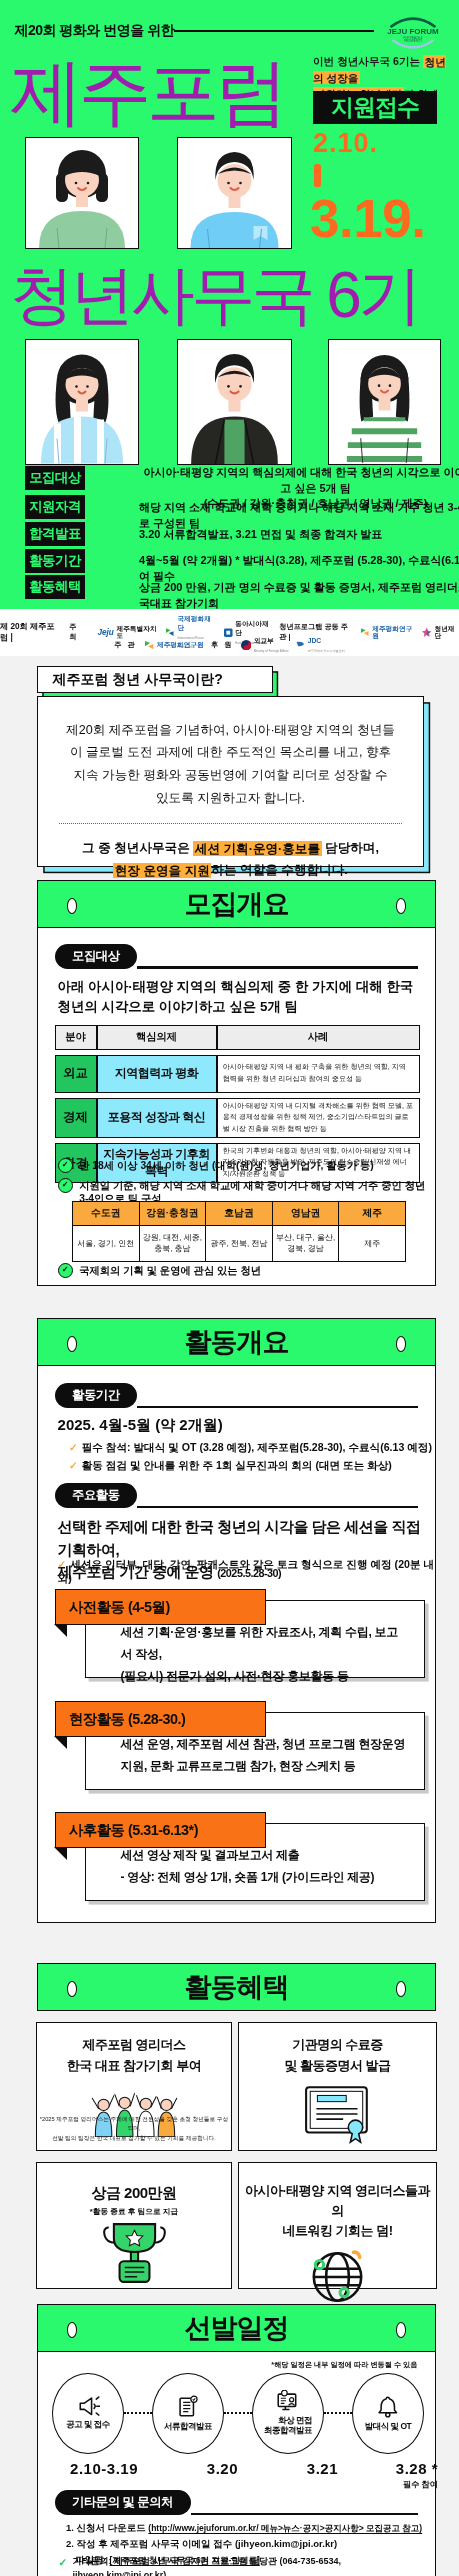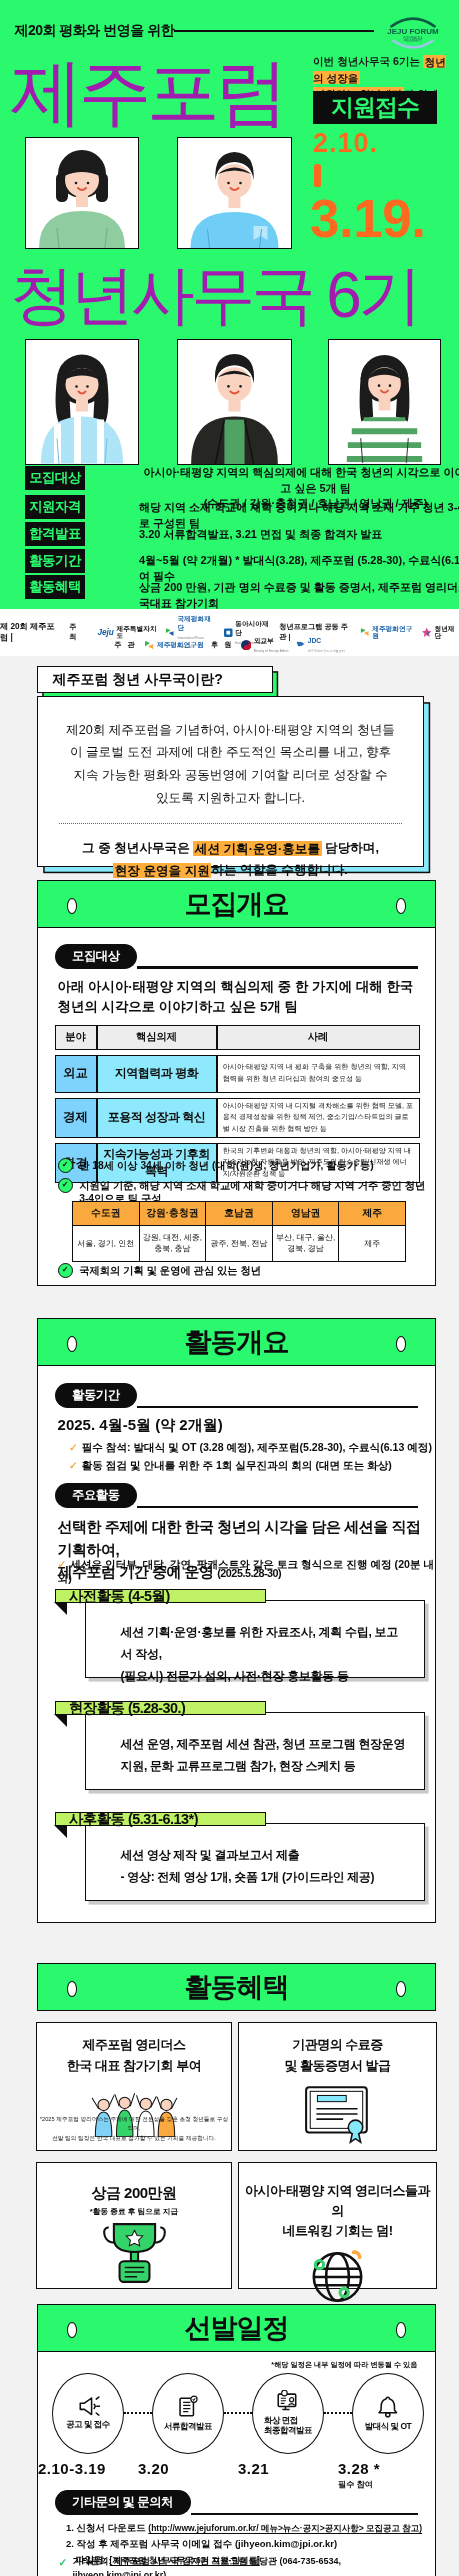--- a/index.html
+++ b/index.html
@@ -66,40 +66,40 @@
   #about-p1{margin:21.6px 28px 0;font-size:12.6px;font-weight:500;line-height:1.8;}
   #about-divider{margin:13.4px 20.6px 0;border-top:1px dotted #666;}
   #about-p2{margin:13.4px 20.6px 0;font-size:12.6px;font-weight:800;line-height:1.75;}
   
   #recruit-band{top:880px;} #recruit-box{top:927px;height:359px;}
   #recruit-box .pill-row{top:15.5px;}
   #target-desc{position:absolute;top:49px;left:19.6px;width:369px;font-size:13.4px;font-weight:700;line-height:1.5;}
   .ttable{position:absolute;top:92px;left:16.5px;width:365px;border-spacing:0 5.7px;border-collapse:separate;}
   .ttable th{background:#EDEDED;border:1.3px solid #0D0D0D;font-size:10.3px;font-weight:800;height:20.6px;}
   .ttable td{border:1.3px solid #0D0D0D;height:32px;}
-  .td-field{background:#7dd3fc;font-size:12.4px;font-weight:800;text-align:center;width:38px;}
+  .td-field{background:#22c55e;font-size:12.4px;font-weight:800;text-align:center;width:38px;}
   .td-agenda{background:#8FE9FC;font-size:12px;font-weight:800;text-align:center;width:116px;letter-spacing:-0.5px;}
   .td-ex{background:#fff;font-size:7.1px;font-weight:500;line-height:1.6;padding:2.1px 5.2px;}
   #rc1{top:231px;left:19.6px;} #rc2{top:251px;left:19.6px;width:371px;} #rc3{top:336px;left:19.6px;}
   .rtable{position:absolute;top:273px;left:34px;width:334px;border-collapse:collapse;}
   .rtable th{background:#F9A93E;border:1.3px solid #0D0D0D;font-size:9.8px;font-weight:800;height:20.6px;}
   .rtable td{background:#fff;border:1.3px solid #0D0D0D;font-size:8px;font-weight:500;height:33px;
     text-align:center;white-space:pre-line;line-height:1.4;width:20%;}
   
   #activity-band{top:1318px;} #activity-box{top:1365px;height:558px;}
   #act-pill1{top:17px;} #act-pill2{top:117px;}
   #act-period{position:absolute;top:50px;left:19.6px;font-size:15px;font-weight:800;}
   .act-mchk{position:absolute;left:31px;font-size:10.6px;font-weight:600;}
   #act-mchk1{top:75px;} #act-mchk2{top:93px;}
   #act-main{position:absolute;top:150px;left:19.6px;width:371px;font-size:15px;font-weight:800;line-height:1.5;letter-spacing:-0.5px;}
   #act-main .note{font-size:10.8px;font-weight:700;}
   #act-chk{top:192px;left:19.6px;font-size:10.6px;}
   .phase{position:absolute;left:16.5px;width:370px;}
   #phase1{top:223px;} #phase2{top:335px;} #phase3{top:446px;}
-  .phase-tab{position:relative;width:211px;height:14px;background:#bef264;border:1.5px solid #0D0D0D;box-sizing:border-box;
+  .phase-tab{position:relative;width:211px;height:36px;background:#f97316;border:1.5px solid #0D0D0D;box-sizing:border-box;
     display:flex;align-items:center;padding-left:13.4px;font-size:14.4px;font-weight:900;letter-spacing:-0.5px;z-index:2;}
   .phase-tab::after{content:"";position:absolute;left:-1.5px;bottom:-13.4px;width:0;height:0;
     border-right:13.4px solid #0D0D0D;border-bottom:13.4px solid transparent;}
   .phase-body{position:absolute;left:30px;top:11.3px;width:340px;height:78px;background:#fff;border:1.5px solid #0D0D0D;
     box-sizing:border-box;box-shadow:3.6px 3.6px 0 #c9c9c9;}
   .phase-desc{padding:19.6px 15.5px 0 35px;font-size:12px;font-weight:600;line-height:1.85;white-space:pre-line;letter-spacing:-0.3px;}
   
   #benefit-band{top:1963px;}
   .card{position:absolute;background:#fff;border:1.5px solid #0D0D0D;box-sizing:border-box;text-align:center;}
   #card1{top:2022px;left:36px;width:196px;height:129px;}
@@ -108,21 +108,21 @@
   #card4{top:2162px;left:238px;width:199px;height:127px;}
   .card-title{margin-top:12.4px;font-size:13px;font-weight:800;line-height:1.55;white-space:pre-line;letter-spacing:-0.5px;}
   .card-note{position:absolute;bottom:6.2px;left:0;width:100%;font-size:5.7px;font-weight:500;color:#222;
     line-height:1.7;white-space:pre-line;}
   #card3 .card-title{font-size:15px;}
   #card3 .sub{margin-top:3.1px;font-size:7.7px;font-weight:600;}
   .card-art{margin-top:4.1px;}
   
   #sched-band{top:2304px;} #sched-box{top:2351px;height:233px;}
   #sched-note{position:absolute;top:8.2px;right:17.5px;font-size:7.2px;font-weight:700;}
-  .step{position:absolute;top:20.6px;width:100px;text-align:left;}
+  .step{position:absolute;top:20.6px;width:100px;text-align:right;}
   #st1{left:0px;} #st2{left:100px;} #st3{left:200px;} #st4{left:300px;}
   .step-oval{margin:0 auto;width:72px;height:81px;border:1.8px solid #0D0D0D;border-radius:50%;background:#fff;
     box-sizing:border-box;display:flex;flex-direction:column;align-items:center;justify-content:center;gap:2.6px;}
   .step-label{font-size:8.5px;font-weight:800;line-height:1.25;white-space:pre-line;letter-spacing:-0.5px;}
   .step-date{margin-top:6.2px;font-size:15px;font-weight:900;letter-spacing:0.5px;}
   .step-subnote{margin-top:2.1px;font-size:8.2px;font-weight:700;}
   .connector{position:absolute;top:60px;height:0;border-top:2.1px dotted #0D0D0D;width:28px;}
   #cn1{left:86px;} #cn2{left:186px;} #cn3{left:286px;}
   #apply-pill-row{top:138px;}
   #apply-lines{position:absolute;top:168px;left:28px;font-size:9.5px;font-weight:600;line-height:1.7;}

